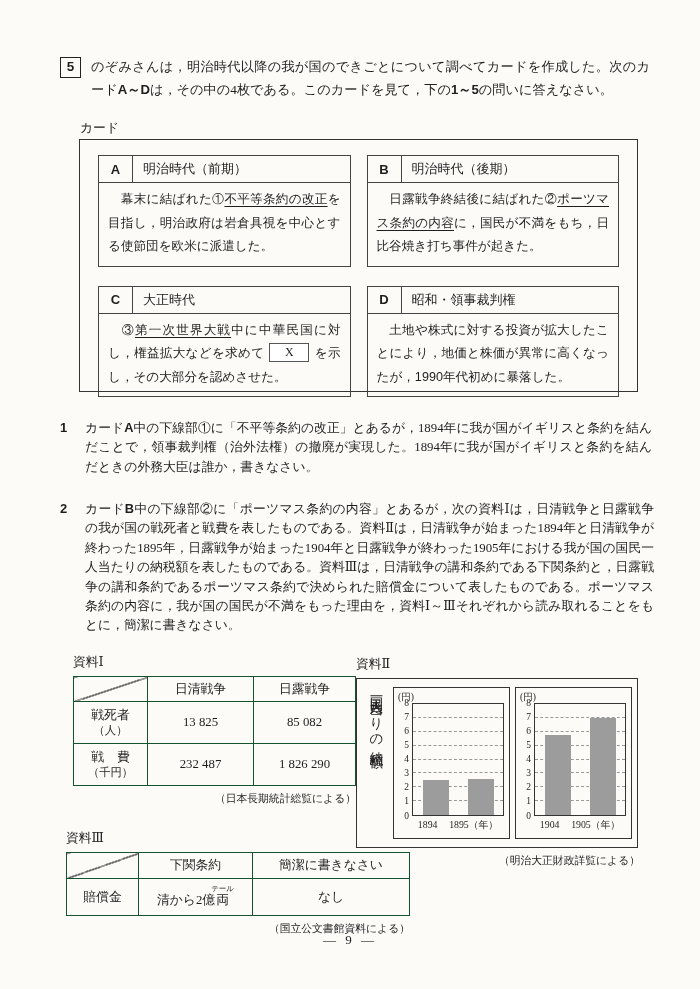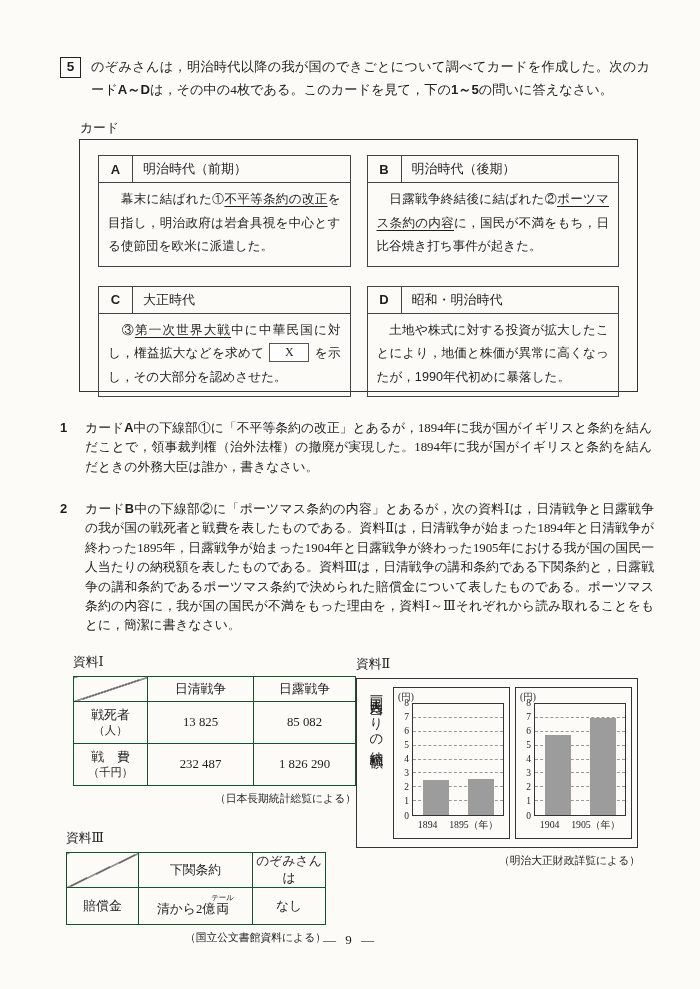--- a/index.html
+++ b/index.html
@@ -79,21 +79,21 @@
   .chart-mid { display:flex; height:113px; }
   .yticks { position:relative; width:14px; }
   .ytick { position:absolute; right:3px; transform:translateY(50%); font-size:9.5px; line-height:1; }
   .plot { position:relative; flex:1; border:1px solid #333; }
   .gridline { position:absolute; left:0; right:0; height:0; border-top:1px dashed #999; z-index:1; }
   .bars { position:absolute; left:0; right:0; top:0; bottom:0; display:flex; align-items:flex-end; justify-content:space-around; z-index:2; }
   .bar { width:26px; }
   .xlabels { display:flex; justify-content:space-around; margin-left:14px; font-size:9.8px; line-height:17px; }
   .xlabel { white-space:nowrap; }
 
-  .shiryo3 { position:absolute; left:66px; top:180px; width:260px; }
+  .shiryo3 { position:absolute; left:66px; top:180px; width:344px; }
   .shiryo3 .hrow td { height:26px; }
   .shiryo3 .drow td { height:37px; }
   ruby rt { font-size:7.5px; }
 
   .pagenum { position:absolute; left:0; top:282px; width:100%; text-align:center; font-size:13px; letter-spacing:3px; }
 </style>
 </head>
 <body>
 
 <div class="page">
@@ -126,21 +126,21 @@
       <div class="card-head">
         <div class="card-letter">C</div>
         <div class="card-title">大正時代</div>
       </div>
       <div class="card-body"><span>　</span><span class="circ">③</span><span class="ul">第一次世界大戦</span><span>中に中華民国に対し，権益拡大などを求めて</span><span class="xbox">X</span><span>を示し，その大部分を認めさせた。</span></div>
     </div>
 
     <div class="card">
       <div class="card-head">
         <div class="card-letter">D</div>
-        <div class="card-title">昭和・明治時代</div>
+        <div class="card-title">昭和・領事裁判権</div>
       </div>
       <div class="card-body"><span>　土地や株式に対する投資が拡大したことにより，地価と株価が異常に高くなったが，1990年代初めに暴落した。</span></div>
     </div>
 
   </div>
 
   <div class="question q1">
     <span class="qno">1</span>
     <p><span>カード</span><span class="goth bold">A</span><span>中の下線部①に「不平等条約の改正」とあるが，1894年に我が国がイギリスと条約を結んだことで，領事裁判権（治外法権）の撤廃が実現した。1894年に我が国がイギリスと条約を結んだときの外務大臣は誰か，書きなさい。</span></p>
   </div>
@@ -269,21 +269,21 @@
       <table class="stable">
         <colgroup>
             <col style="width:72px">
             <col style="width:114px">
             <col>
           </colgroup>
         <tbody>
             <tr class="hrow">
           <td class="diag"></td>
           <td>下関条約</td>
-          <td>のぞみさんは</td>
+          <td>簡潔に書きなさい</td>
         </tr>
         <tr class="drow">
           <td>賠償金</td>
           <td><span>清から2億</span><ruby><span>両</span><rt>テール</rt></ruby></td>
           <td>なし</td>
         </tr>
       </tbody>
         </table>
       <div class="source">（国立公文書館資料による）</div>
     </div>

